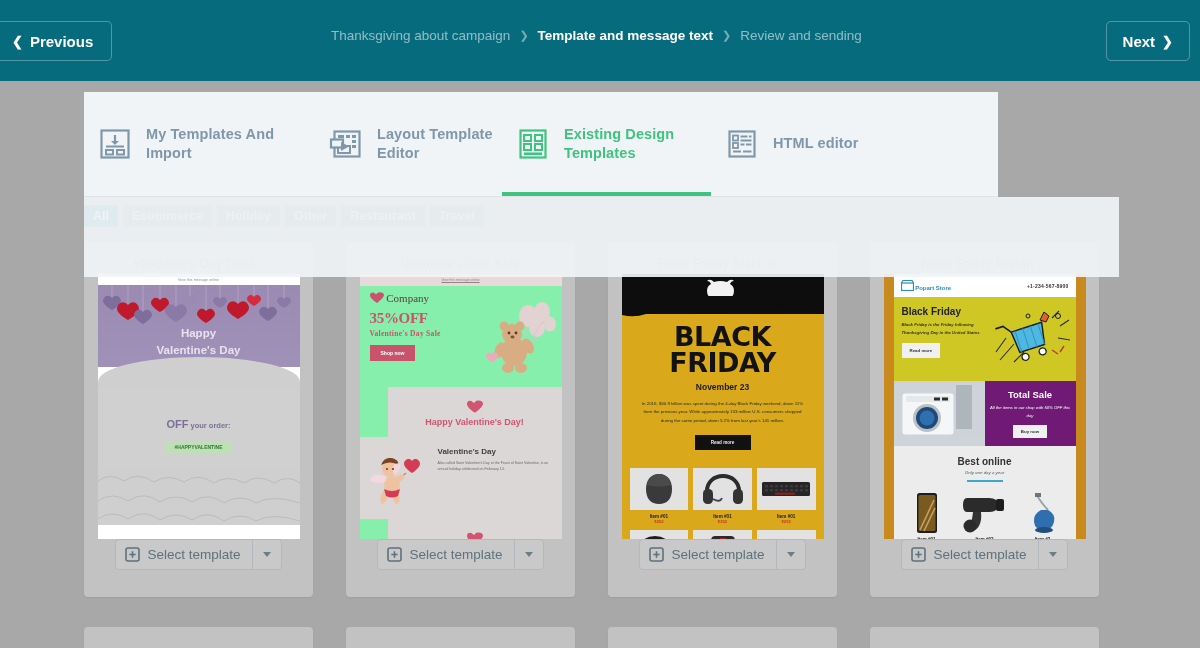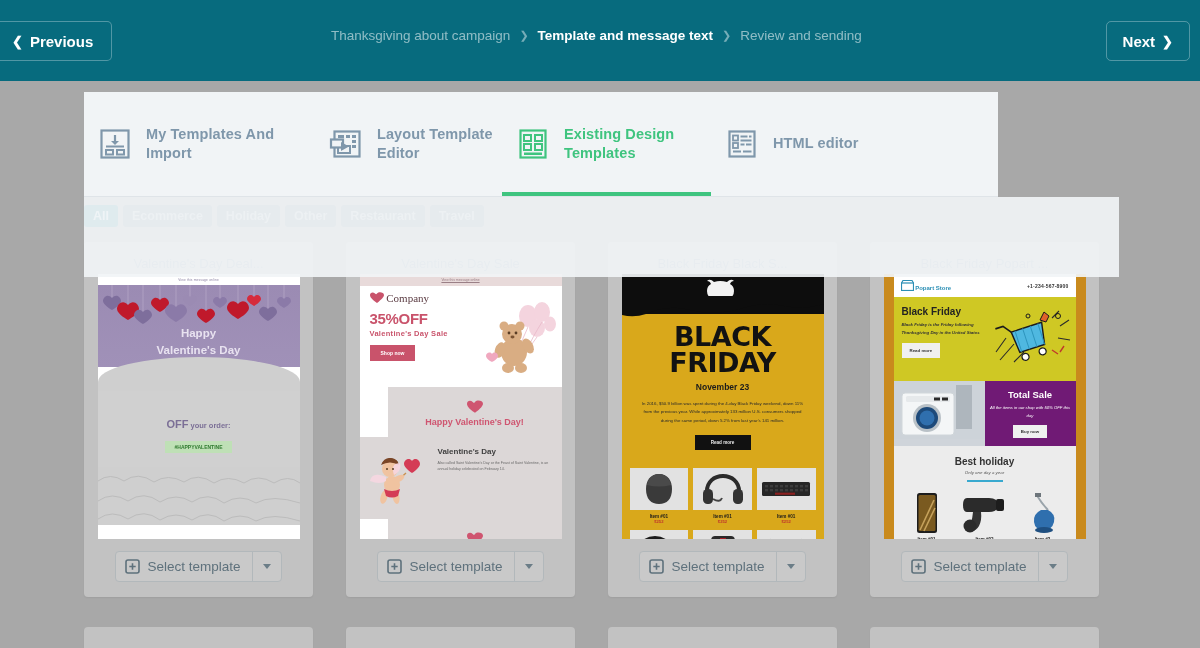--- a/index.html
+++ b/index.html
@@ -123,21 +123,21 @@
     font-size: 13px; color: #7b91a6; height: 22px;
     display: flex; align-items: center;
     max-width: 210px; overflow: hidden; white-space: nowrap;
   }
   .thumb {
     width: 202px; height: 265px; overflow: hidden; position: relative;
     background: #ffffff;
   }
   .thumb-inner { position: absolute; left: 0; top: 0; width: 202px; }
   .card-actions {
-    margin-top: 12px; display: flex; align-items: stretch;
+    display: flex; align-items: stretch;
     border: 1px solid #b2b8bb; border-radius: 4px;
     background: #c9c9c9; overflow: hidden;
   }
   .sel-btn {
     height: 29px; padding: 0 11px 0 9px;
     display: flex; align-items: center; gap: 7px;
     font-size: 13.5px; color: #5e717c; cursor: pointer;
     border-right: 1px solid #b2b8bb;
   }
   .sel-caret {
@@ -163,24 +163,24 @@
   .vd-pre { font-size:3.2px; color:#8a7fa0; text-align:center; padding:4px 0 3px; letter-spacing:.2px;}
   .vd-hero { background: linear-gradient(#9b8bb3,#a091b8); padding:8px 0 2px; position:relative; height:82px;}
   .vd-hero h1 { color:#e8e2f0; font-size:11.5px; text-align:center; line-height:1.45; margin-top:32px; font-weight:bold;}
   .clouds { height:34px; background:#cfcfcf; border-radius:55% 55% 0 0 / 80% 80% 0 0; margin-top:-10px; position:relative; z-index:2;}
   .vd-mid { background:#d0d0d0; padding:22px 10px 14px; text-align:center;}
   .vd-code { font-size:7.5px; color:#7b6f96; font-weight:bold; line-height:2;}
   .vd-code b { font-size:11px; color:#7b6f96;}
   .vd-chip { display:inline-block; background:#bfe0b6; color:#2f7a2f; font-size:5px; font-weight:bold; padding:3px 10px; margin-top:5px;}
   .vd-low { background:#cfcfcf; height:58px; position:relative;}
 
-  .s2 { background:#ffffff; }
+  .s2 { background:#86efac; }
   .s2-pre { background:#e8dada; text-align:center; font-size:3.4px; color:#9a7f86; padding:4px 0; text-decoration:underline;}
   .s2-logo { padding:6px 0 2px 10px; font-size:11px; color:#5b3b42; font-family:"Liberation Serif", serif;}
-  .s2-off { padding:4px 0 0 10px;}
+  .s2-off { padding:4px 0 0 10px;font-family:Liberation Serif, serif;}
   .s2-off h2 { font-size:15px; color:#c9536b; font-weight:bold; letter-spacing:-.3px;}
   .s2-off h3 { font-size:7.5px; color:#c9536b; font-weight:bold; letter-spacing:.3px; margin-top:2px;}
   .s2-btn { display:inline-block; background:#c9536b; color:#fff; font-size:5px; font-weight:bold; padding:5px 11px; margin:7px 0 0 10px;}
   .s2-band { background:#dcd7d7; text-align:center; padding:12px 0 10px;margin-left:28px;}
   .s2-band p { font-size:9px; color:#cf5570; font-weight:bold;}
   .s2-art { display:flex; padding:10px 8px; gap:8px; background:#dcd7d7;}
   .s2-art h4 { font-size:8px; color:#3f3f3f; font-weight:bold;}
   .s2-art p { font-size:3.6px; color:#6a6a6a; line-height:1.7; margin-top:4px;}
 
   .bf { background:#0d0d0d; }
@@ -691,21 +691,21 @@
                   <circle cx="33" cy="37" r="7.5" fill="#2f6fae"></circle>
                 </svg>
               </div>
               <div class="txt">
                 <h3>Total Sale</h3>
                 <p>All the items in our shop with 50% OFF this day</p>
                 <span>Buy now</span>
               </div>
             </div>
             <div class="pp-best">
-              <h3>Best holiday</h3>
+              <h3>Best online</h3>
               <p>Only one day a year</p>
               <div class="rule"></div>
             </div>
             <div class="pp-items">
               <div class="it">
                 <div class="ib">
                   <svg width="22" height="42" viewBox="0 0 22 42">
                     <rect x="1" y="1" width="20" height="40" rx="2.5" fill="#1d1d1d"></rect>
                     <rect x="2.5" y="3" width="17" height="36" rx="1.5" fill="#7a5a20"></rect>
                     <path d="M4 38 L18 8 M8 39 L19 16" stroke="#d8b36a" stroke-width="1.6" opacity=".8"></path>

